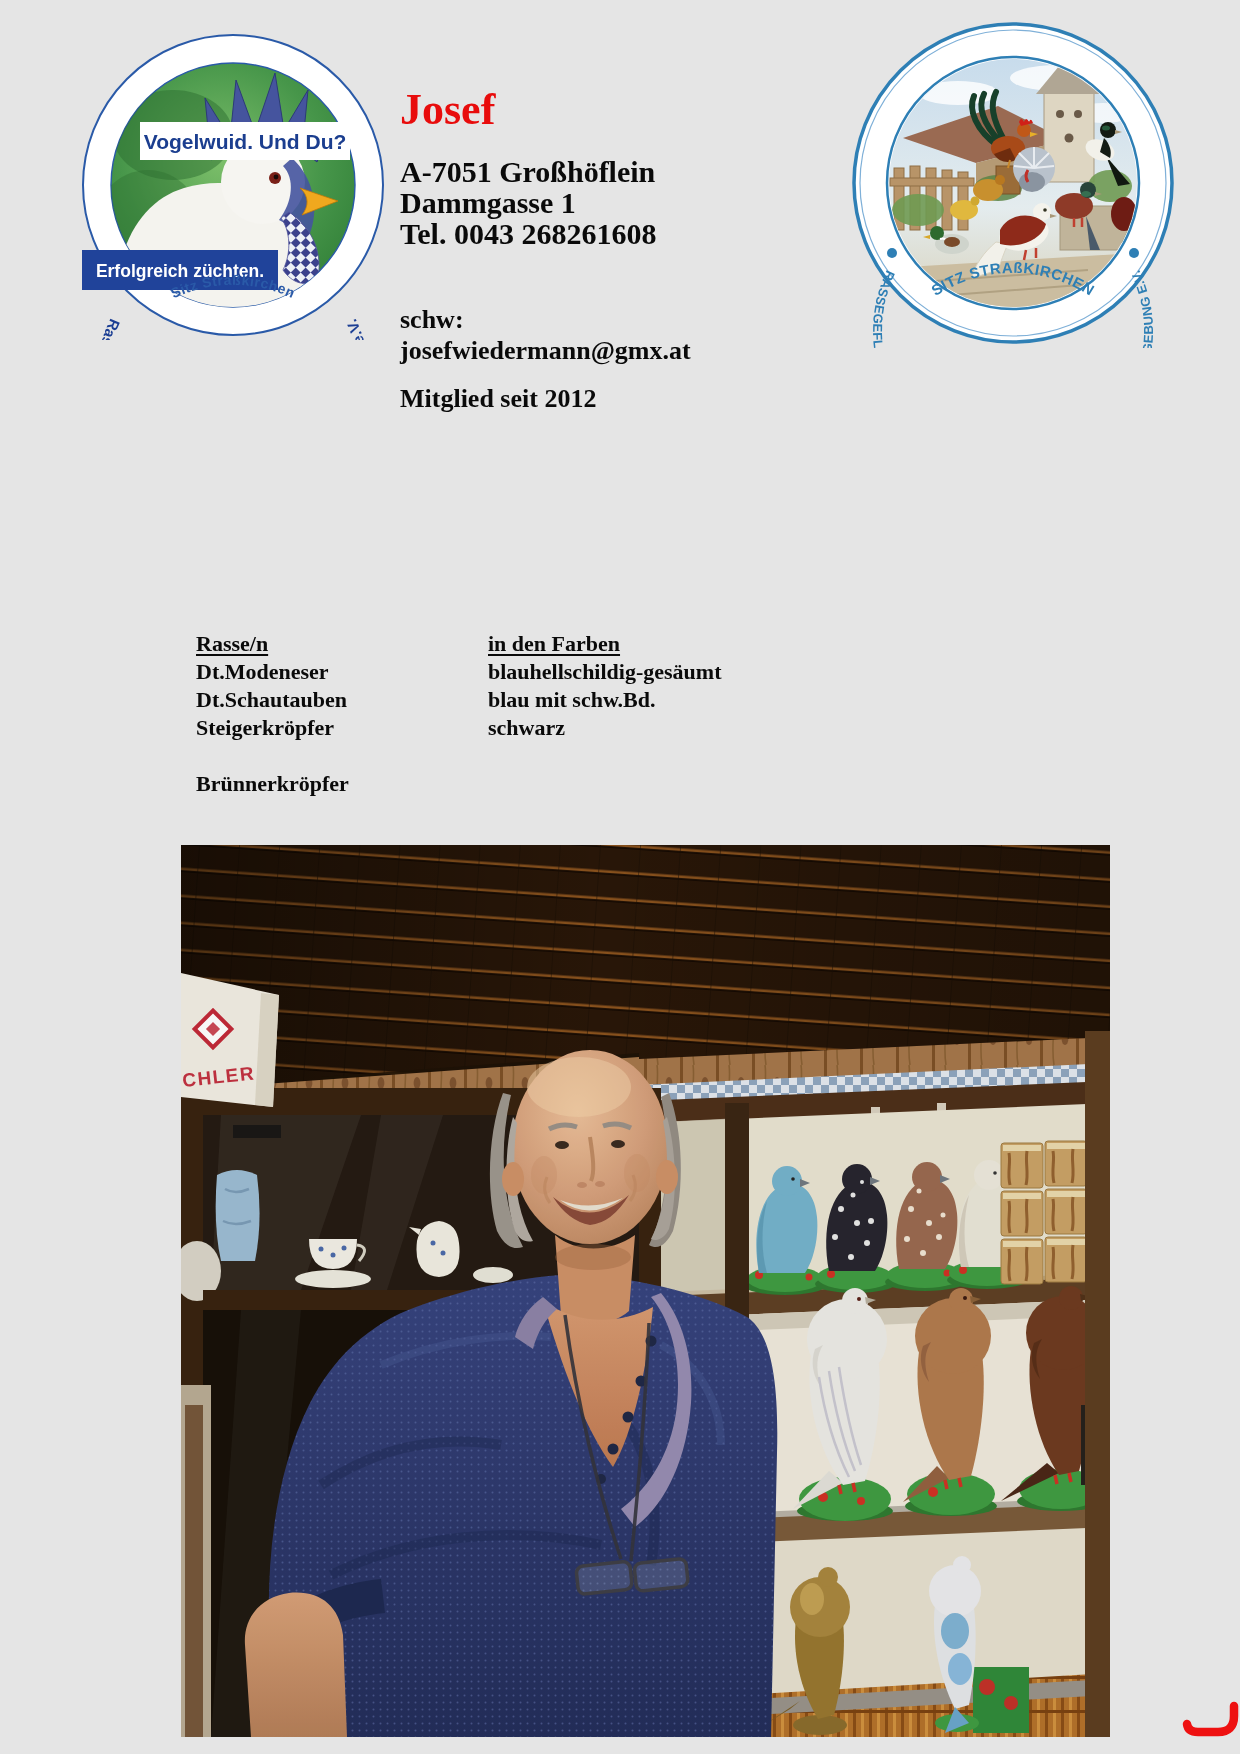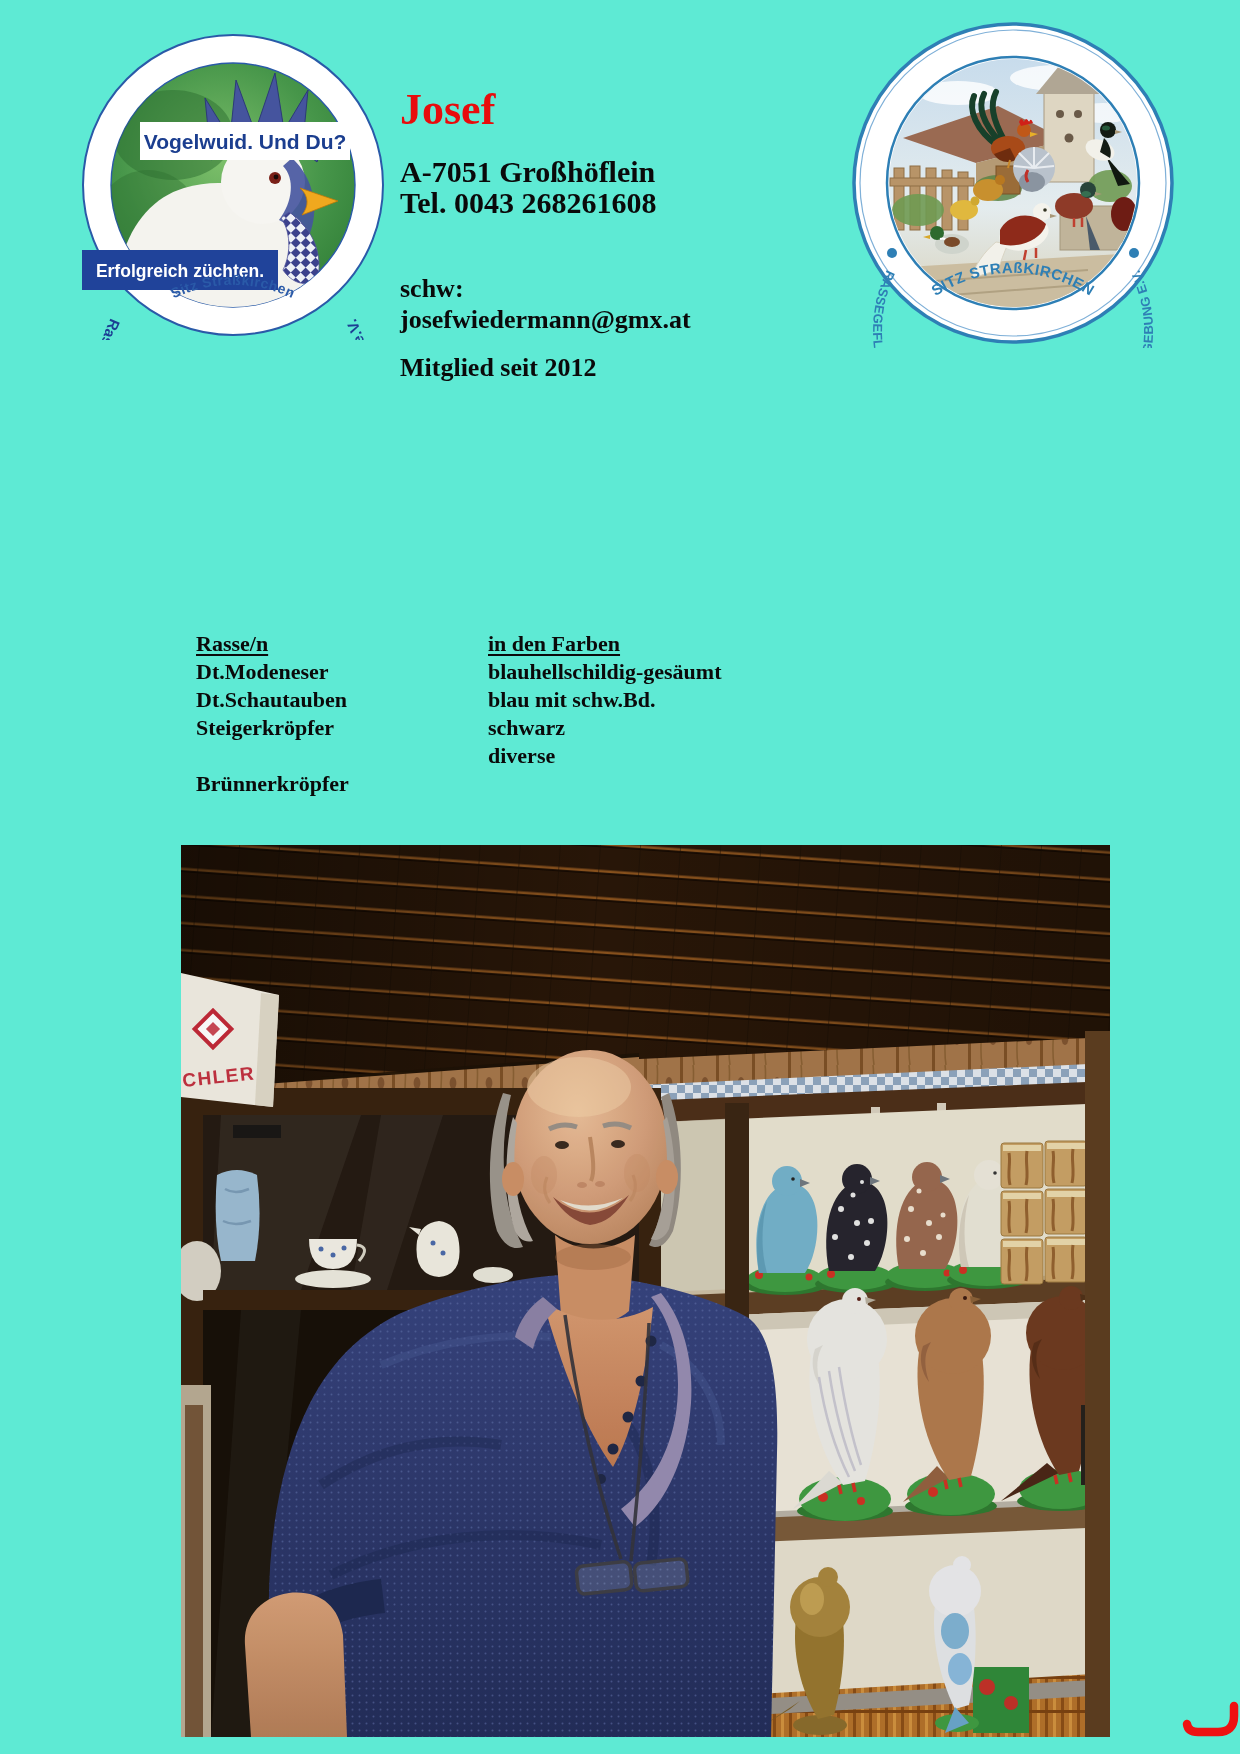--- a/index.html
+++ b/index.html
@@ -1,16 +1,16 @@
 <!DOCTYPE html>
 <html><head>
 <meta charset="utf-8">
 <style>
   html,body{margin:0;padding:0;background:#888;}
-  .page{position:relative;width:1240px;height:1754px;background:#5eead4;overflow:hidden;
+  .page{position:relative;width:1240px;height:1754px;background:#e5e5e5;overflow:hidden;
         font-family:"Liberation Serif","DejaVu Serif",serif;color:#0a0a0a;}
   .abs{position:absolute;}
   
   .header-block{position:absolute;left:400px;top:86px;width:440px;text-align:left;}
   .member-name{font-size:44px;line-height:48px;font-weight:bold;color:#e80c0c;}
   .addr{margin-top:22px;font-size:30px;line-height:31px;font-weight:bold;}
   .mailblock{margin-top:55px;font-size:26px;line-height:31px;font-weight:bold;}
   .member-since{margin-top:18px;font-size:26px;font-weight:bold;}
   
   .breeds{position:absolute;left:148px;top:630px;width:720px;
@@ -71,20 +71,21 @@
       <textPath href="#lt-bot" startOffset="50%" text-anchor="middle">Sitz Straßkirchen</textPath>
     </text>
   </svg>
 
   <div class="header-block">
     <div class="member-name">
       <div>Josef</div>
     </div>
     <div class="addr">
       <div>A-7051 Großhöflein</div>
+      <div>Dammgasse 1</div>
       <div>Tel. 0043 268261608</div>
     </div>
     <div class="mailblock">
       <div>schw:</div>
       <div>josefwiedermann@gmx.at</div>
     </div>
     <div class="member-since">Mitglied seit 2012</div>
   </div>
 
   <svg class="abs" style="left:848px;top:18px;" width="330" height="330" viewBox="0 0 330 330">
@@ -211,21 +212,20 @@
     <div class="brow">
       <span class="cell">Dt.Schautauben</span>
       <span class="cell">blau mit schw.Bd.</span>
     </div>
     <div class="brow">
       <span class="cell">Steigerkröpfer</span>
       <span class="cell">schwarz</span>
     </div>
     <div class="brow">
       <span class="cell"></span>
-      <span class="cell">diverse</span>
     </div>
     <div class="brow">
       <span class="cell">Brünnerkröpfer</span>
       <span class="cell"></span>
     </div>
   </div>
 
   <div class="photo">
   <svg width="929" height="892" viewBox="0 0 929 892">
     <defs>

